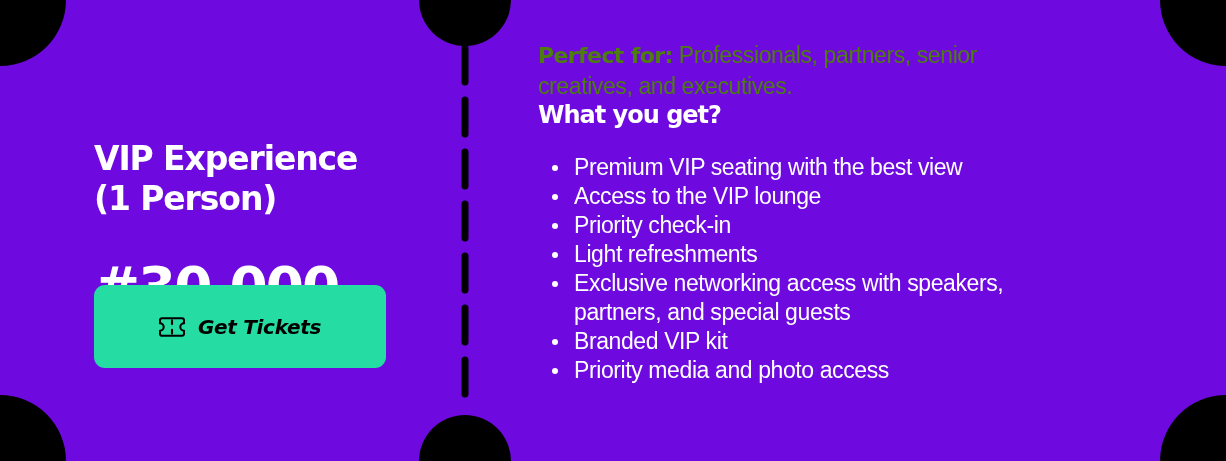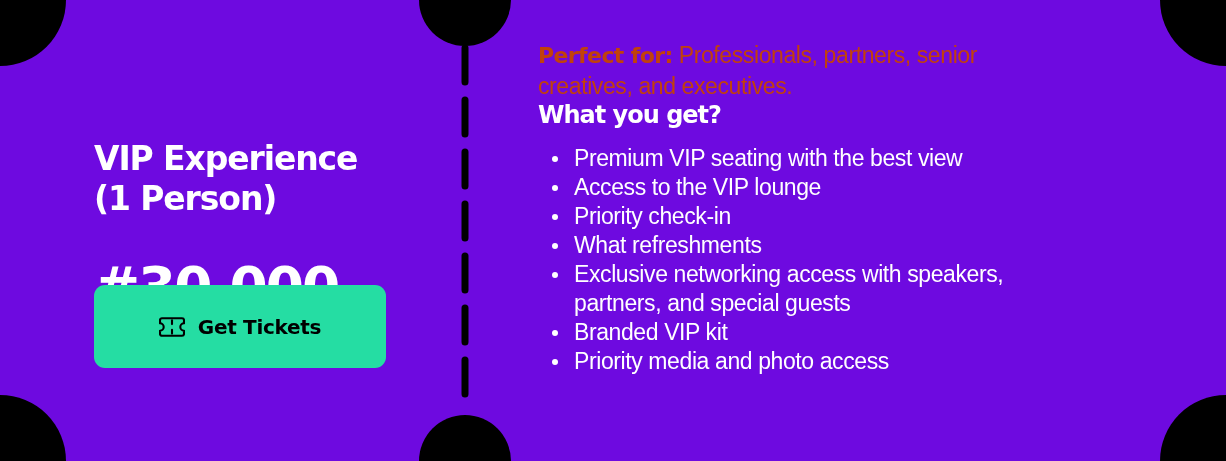--- a/index.html
+++ b/index.html
@@ -77,20 +77,21 @@
     height: 83px;
     background: #25DDA3;
     border: none;
     border-radius: 11px;
     display: flex;
     align-items: center;
     justify-content: center;
     gap: 13px;
     cursor: pointer;
     font-family: "DejaVu Sans", sans-serif;
+    font-style: italic;
   }
 
   #ticket-icon { display: block; flex: none; }
 
   #get-tickets-label {
     font-family: "DejaVu Sans", sans-serif;
     font-weight: 700;
     font-size: 20px;
     letter-spacing: -0.3px;
     color: #000000;
@@ -103,41 +104,41 @@
     top: 40px;
     width: 660px;
     color: #ffffff;
   }
 
   #audience-line {
     font-family: "Liberation Sans", sans-serif;
     font-size: 23px;
     line-height: 30px;
     letter-spacing: -0.4px;
-    color: #c2410c;
+    color: #4d7c0f;
     max-width: 470px;
   }
   #audience-label {
     font-family: "DejaVu Sans", sans-serif;
     font-weight: 700;
     font-size: 22px;
     letter-spacing: -0.6px;
   }
   #audience-value { font-size: 23px; }
 
   #benefits-heading {
     font-family: "DejaVu Sans", sans-serif;
     font-weight: 700;
     font-size: 24px;
     letter-spacing: -1px;
     color: #ffffff;
   }
 
   #benefits-list {
-    margin-top: 15px;
+    margin-top: 24px;
     list-style: none;
     padding: 0;
   }
   #benefits-list li {
     position: relative;
     padding-left: 36px;
     font-family: "Liberation Sans", sans-serif;
     font-size: 23px;
     line-height: 29px;
     letter-spacing: -0.4px;
@@ -204,21 +205,21 @@
         <span id="audience-label">Perfect for:</span>
         <span id="audience-value">Professionals, partners, senior creatives, and executives.</span>
       </p>
 
       <h2 id="benefits-heading">What you get?</h2>
 
       <ul id="benefits-list">
           <li><span class="bullet-dot"></span><span>Premium VIP seating with the best view</span></li>
           <li><span class="bullet-dot"></span><span>Access to the VIP lounge</span></li>
           <li><span class="bullet-dot"></span><span>Priority check-in</span></li>
-          <li><span class="bullet-dot"></span><span>What refreshments</span></li>
+          <li><span class="bullet-dot"></span><span>Light refreshments</span></li>
           <li><span class="bullet-dot"></span><span>Exclusive networking access with speakers, partners, and special guests</span></li>
           <li><span class="bullet-dot"></span><span>Branded VIP kit</span></li>
           <li><span class="bullet-dot"></span><span>Priority media and photo access</span></li>
         </ul>
     </div>
 
   </div>
 </div>
 
 </body></html>

